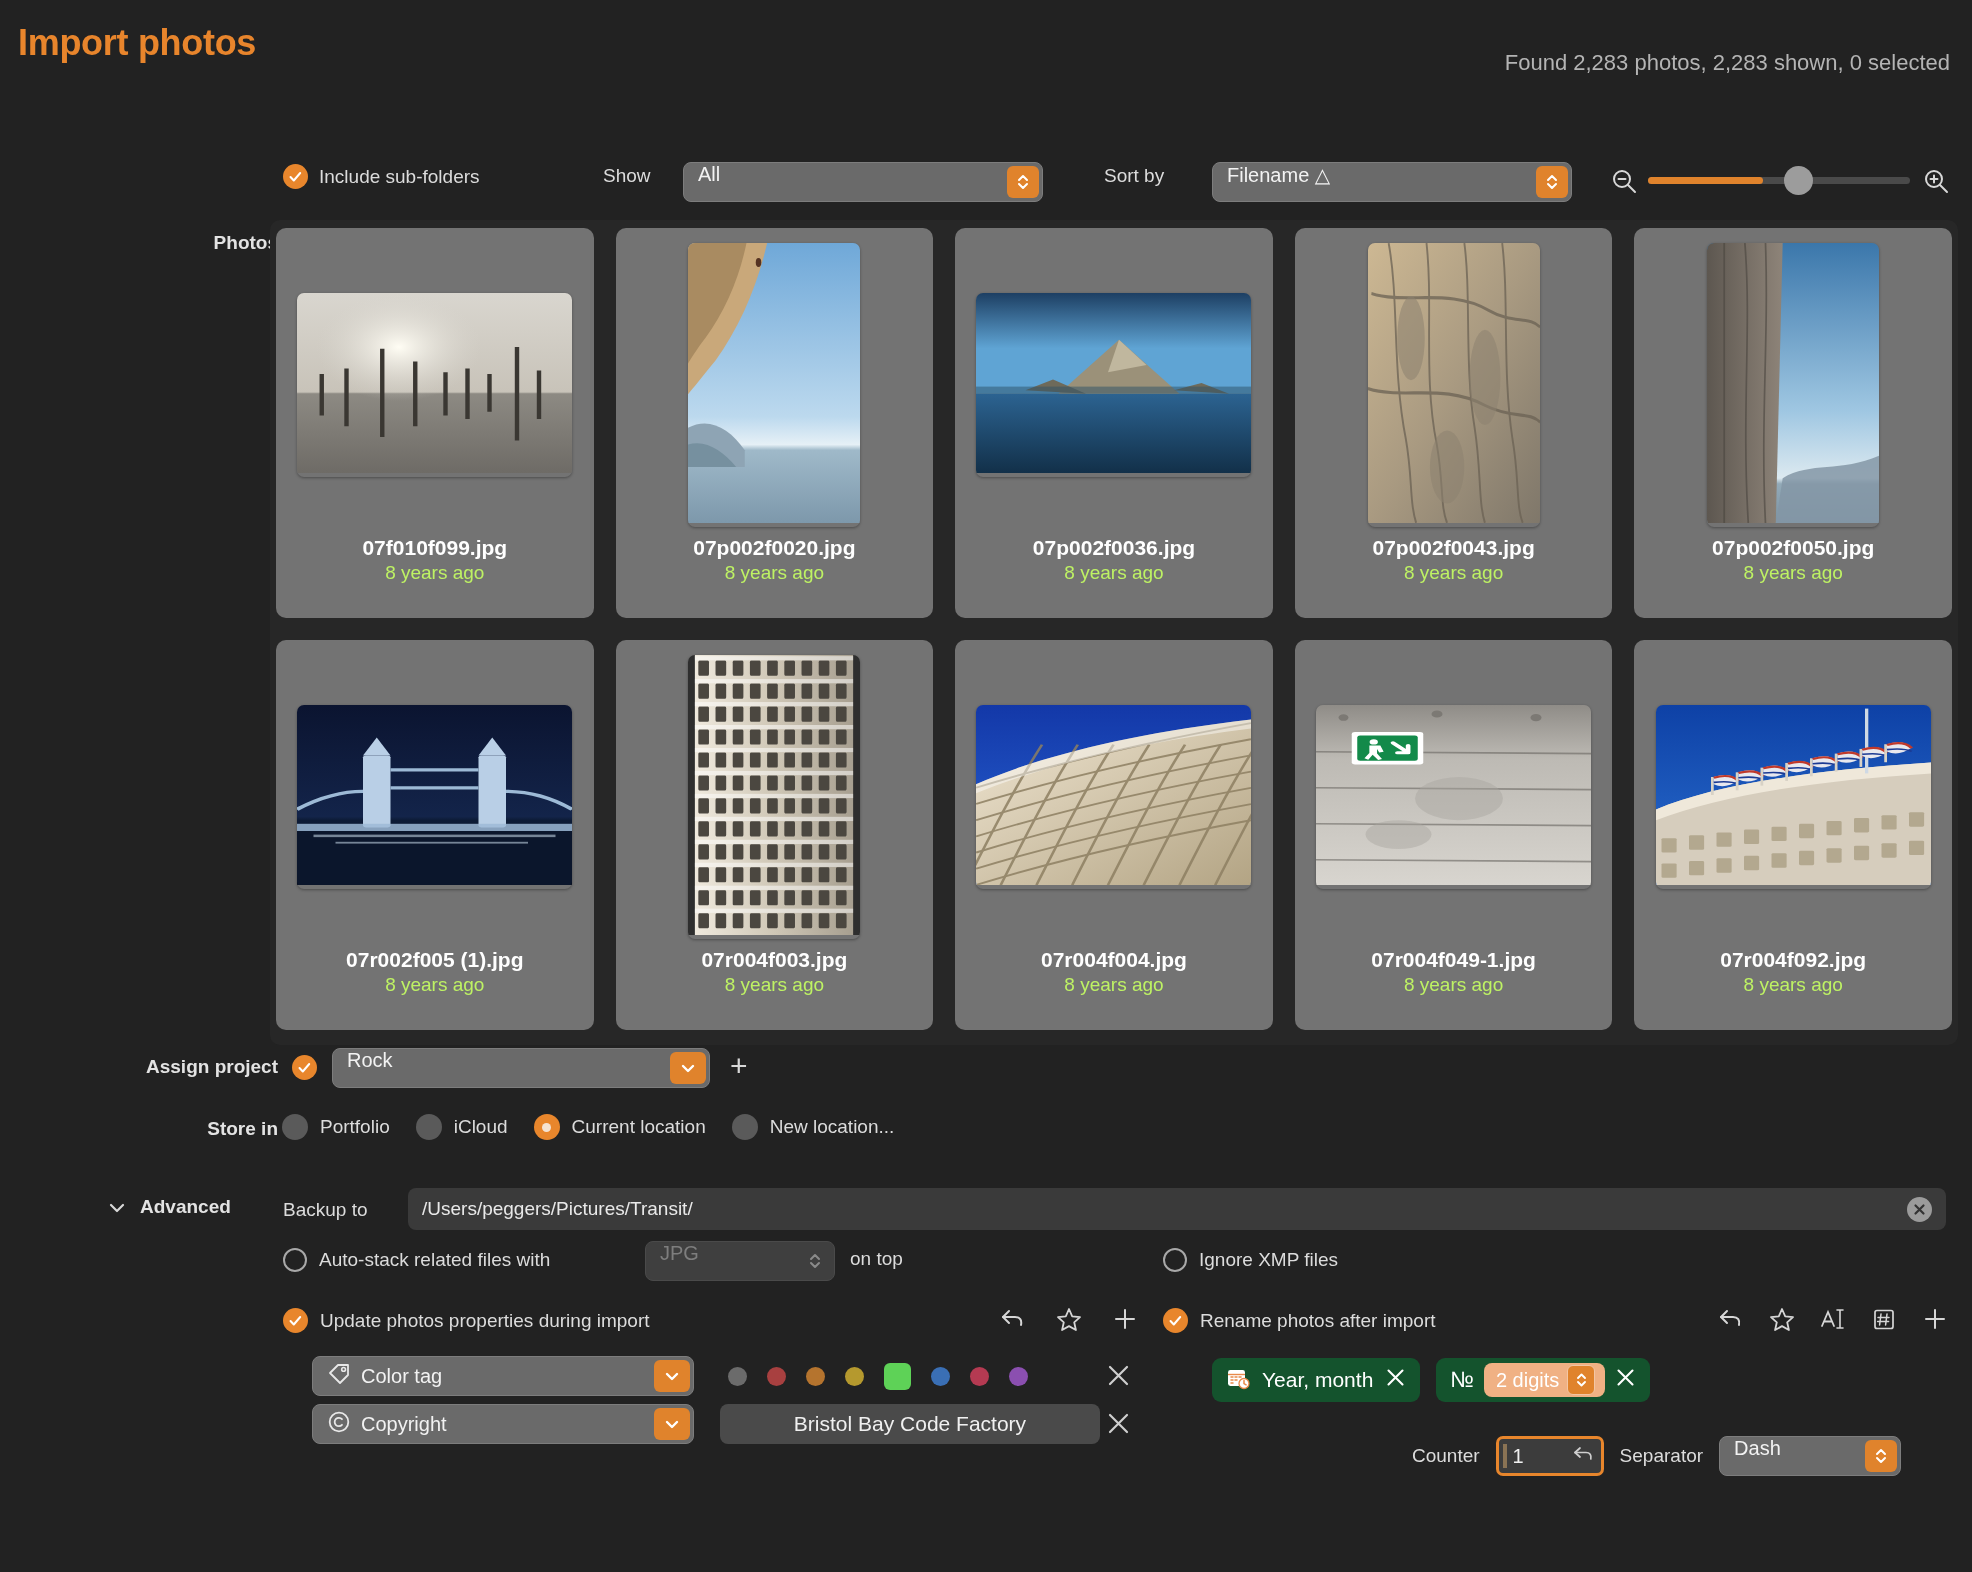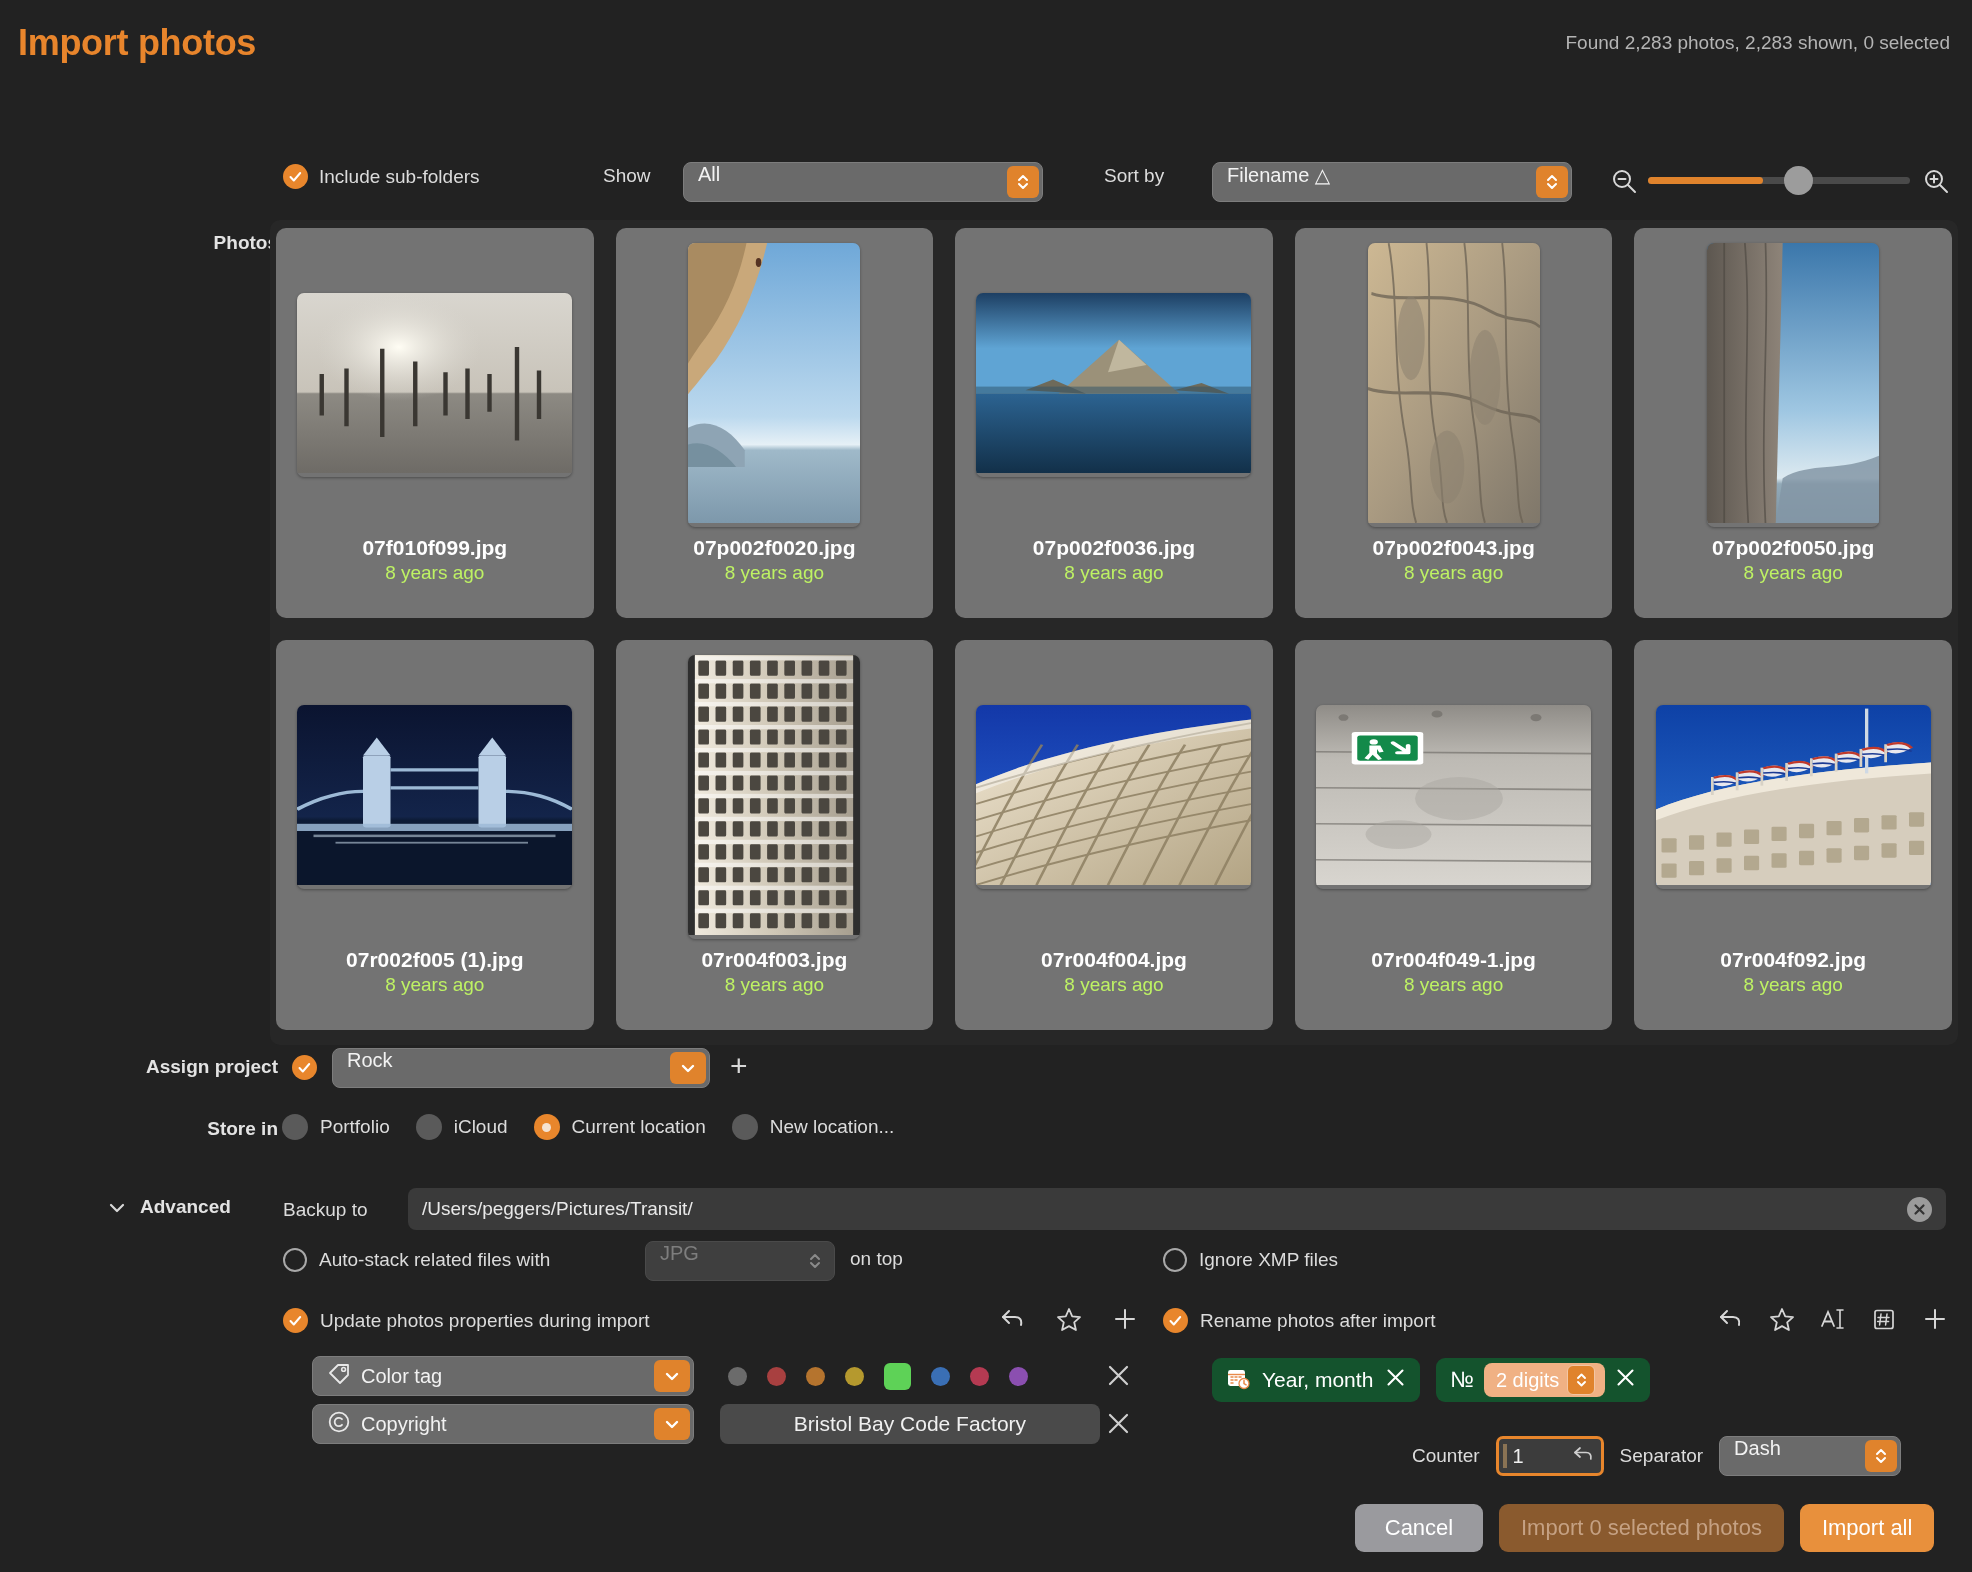--- a/index.html
+++ b/index.html
@@ -12,22 +12,22 @@
   }
   .app { position: relative; width: 1972px; height: 1572px; }
 
   
   .title {
     position: absolute; left: 18px; top: 22px;
     font-size: 36px; font-weight: bold; color: #e8852c;
     letter-spacing: -0.3px;
   }
   .found {
-    position: absolute; right: 22px; top: 32px;
-    font-size: 19px; color: #b4b4b4;
+    position: absolute; right: 22px; top: 50px;
+    font-size: 22px; color: #b4b4b4;
   }
 
   
   .lbl { font-size: 19px; font-weight: bold; color: #e3e3e3; }
   .lbl-norm { font-size: 19px; color: #dcdcdc; }
 
   
   .source-row { position: absolute; left: 0; top: 96px; width: 1972px; height: 42px; }
   .source-label { position: absolute; left: 178px; top: 10px; width: 100px; text-align: right; }
   .source-field {
@@ -1000,19 +1000,14 @@
       <span>Dash</span>
       <span class="stepper">
         <svg width="14" height="20" viewBox="0 0 14 20">
             <path d="M3 8 L7 4 L11 8" stroke="#fff" stroke-width="2" fill="none" stroke-linecap="round" stroke-linejoin="round"></path>
             <path d="M3 12 L7 16 L11 12" stroke="#fff" stroke-width="2" fill="none" stroke-linecap="round" stroke-linejoin="round"></path>
           </svg>
       </span>
     </span>
   </div>
 
-  <div class="inline" style="left:1355px; top:1504px; gap:16px;">
-    <span class="btn btn-cancel">Cancel</span>
-    <span class="btn btn-disabled">Import 0 selected photos</span>
-    <span class="btn btn-primary">Import all</span>
-  </div>
 
 </div>
 
 </body></html>

